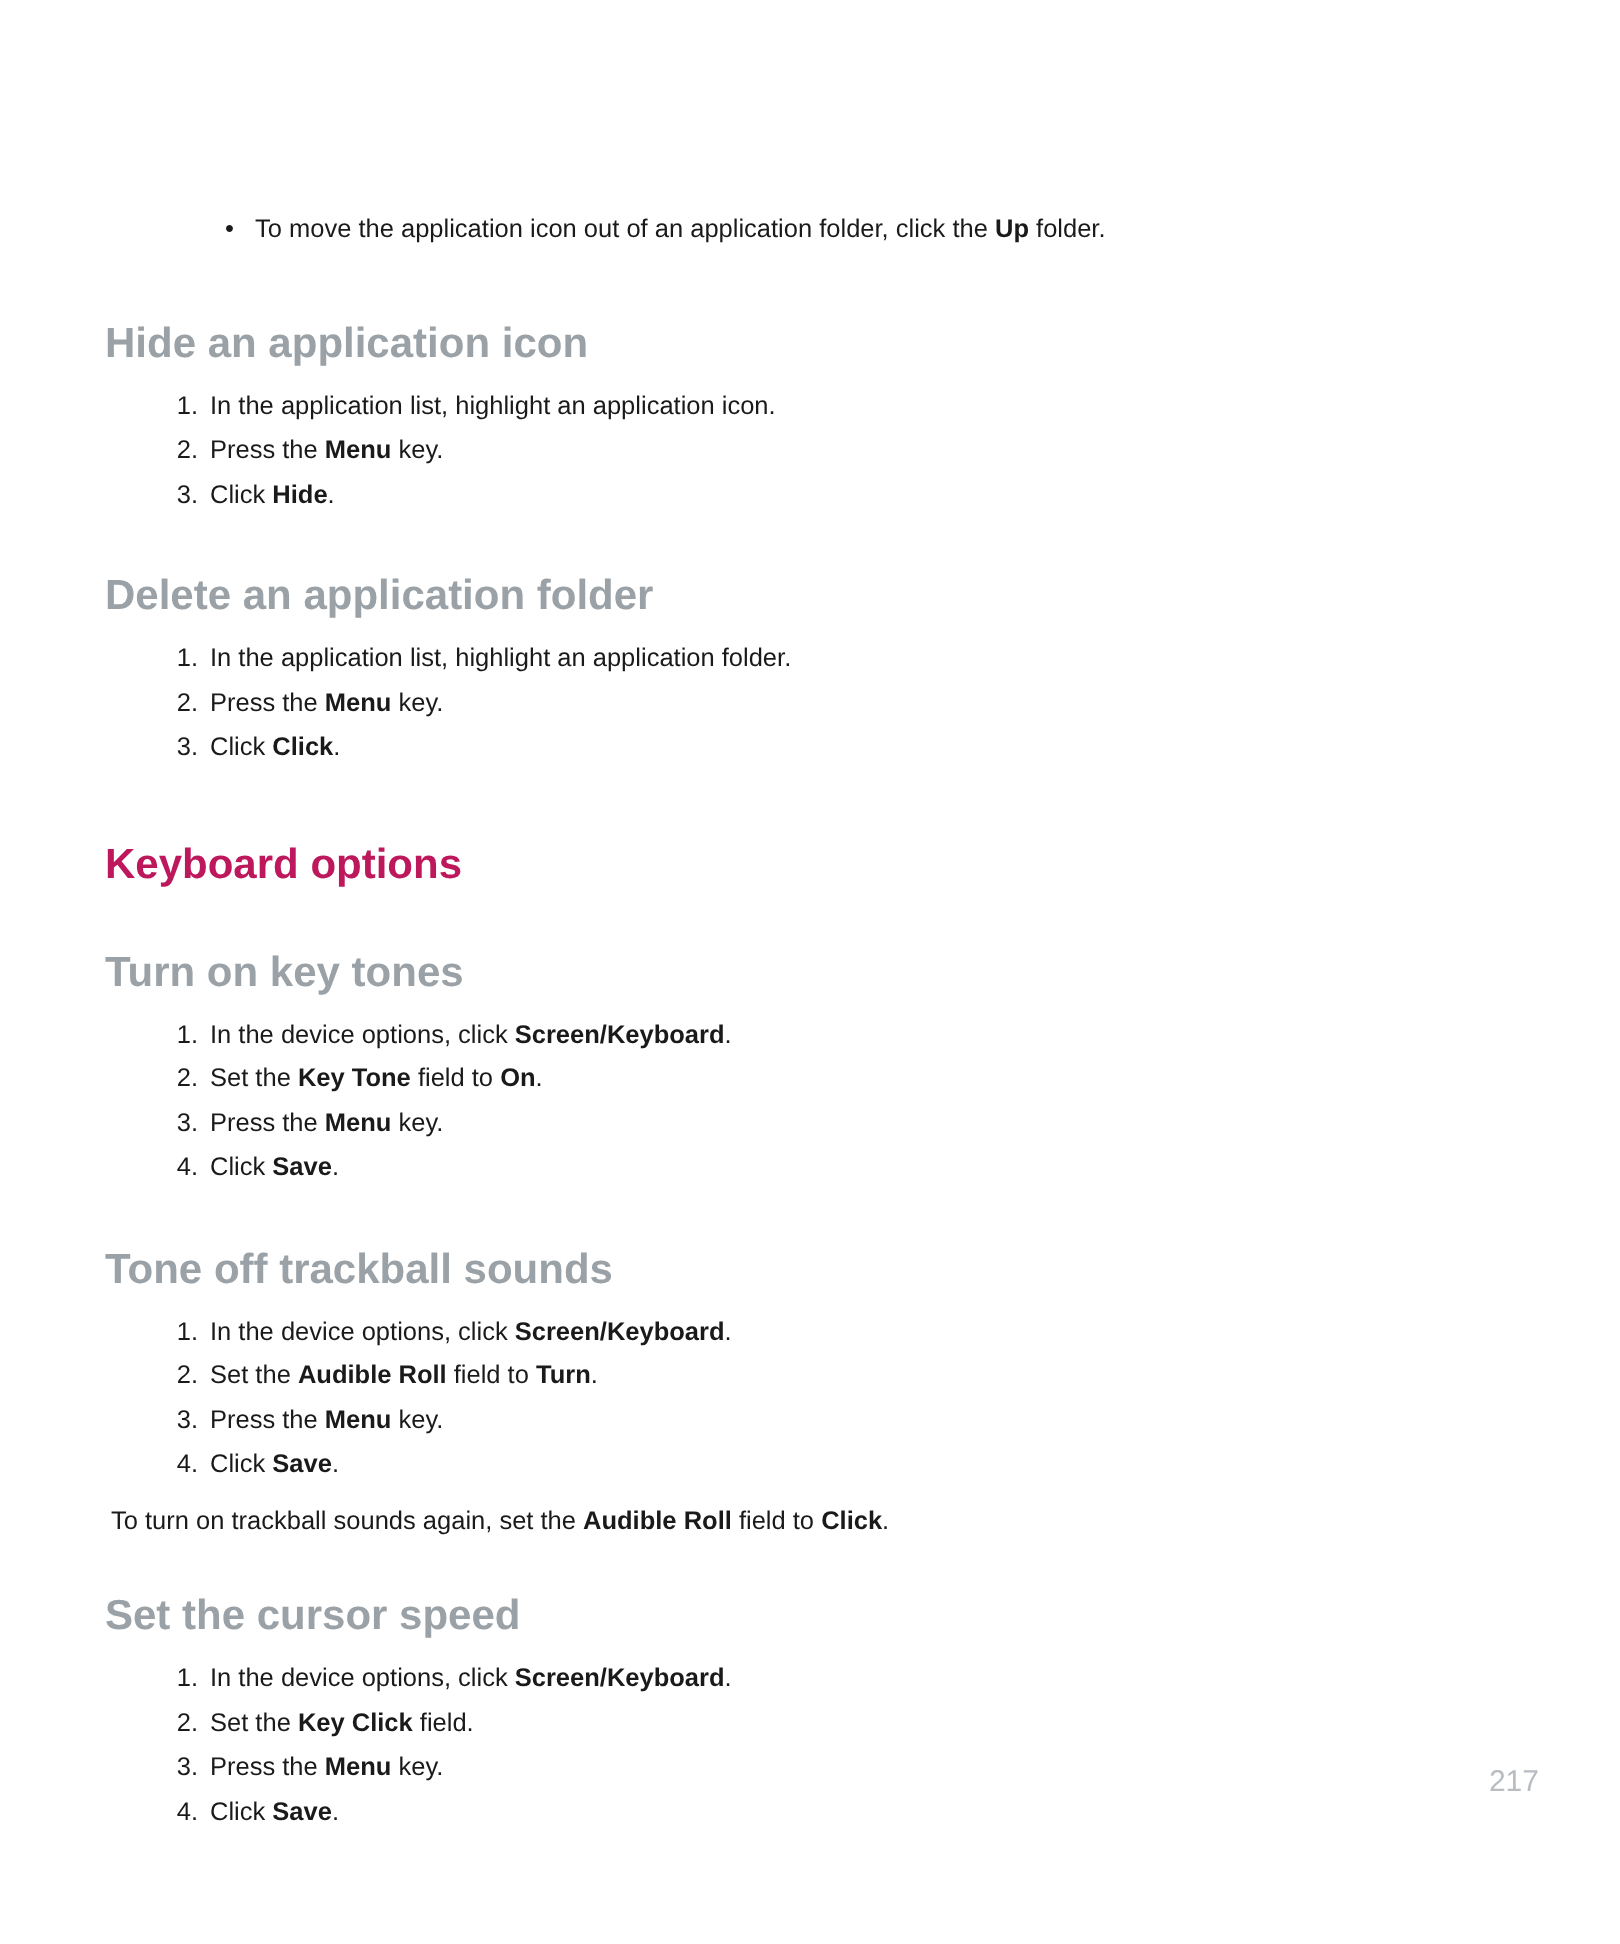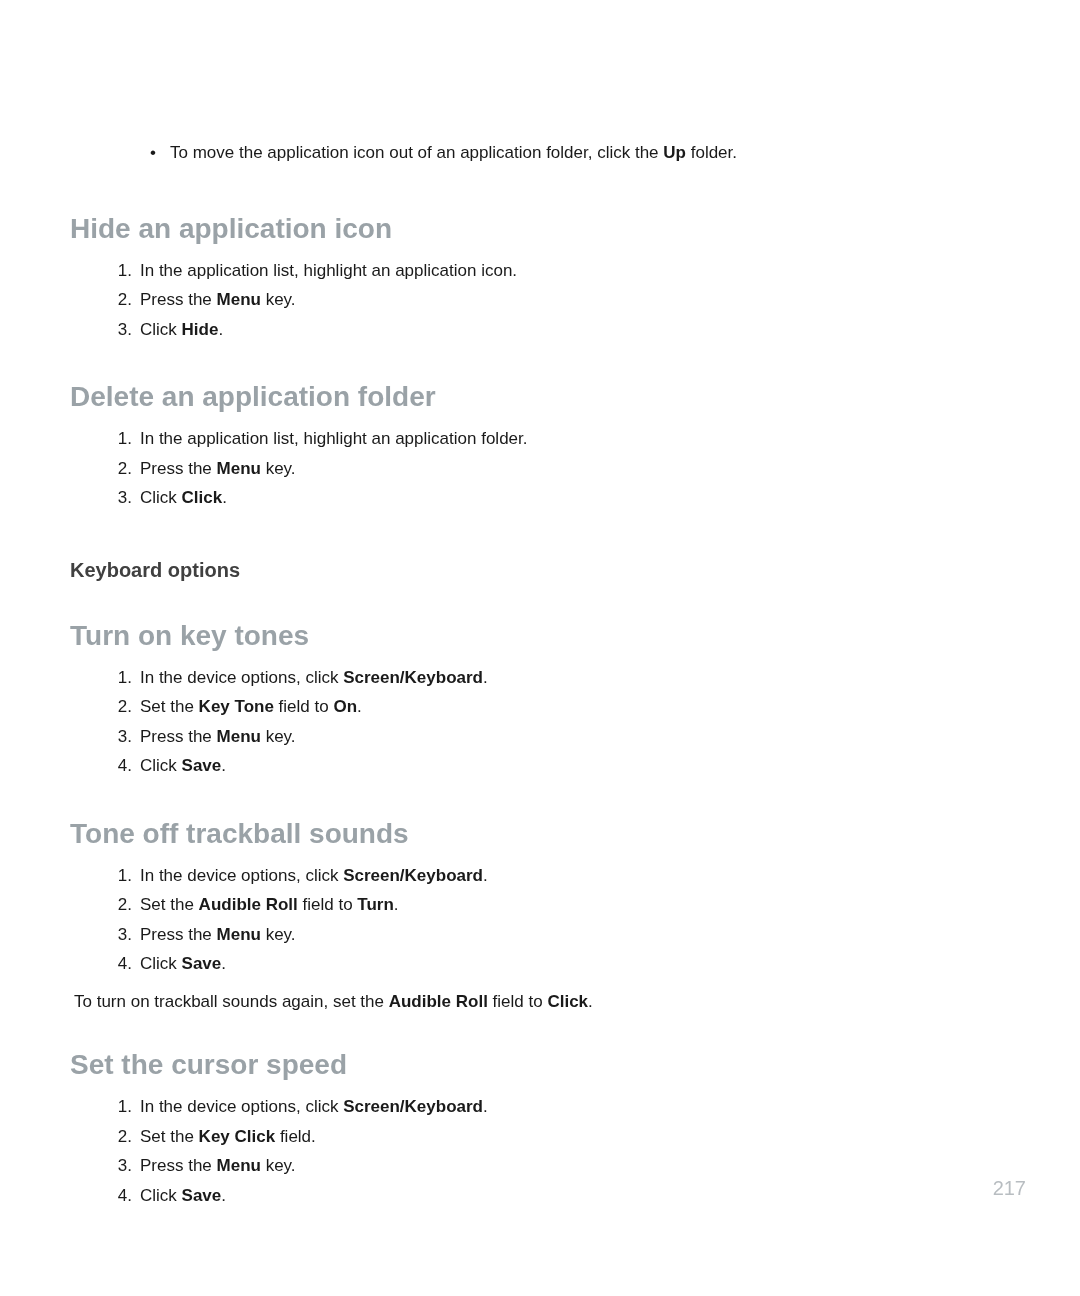--- a/index.html
+++ b/index.html
@@ -37,23 +37,23 @@
     color: #1a1a1a;
     font-size: 17px;
   }
   h3.sub {
     font-size: 28px;
     font-weight: 700;
     color: #9aa2a7;
     margin: 30px 0 8px 0;
   }
   h2.main {
-    font-size: 20px;
+    font-size: 28px;
     font-weight: 700;
-    color: #404040;
+    color: #be185d;
     margin: 40px 0 18px 0;
   }
   p.para {
     margin: 4px 0 8px 0;
     padding-left: 4px;
   }
   ol.steps {
     margin: 4px 0 8px 0;
     padding: 0 0 0 50px;
     list-style: none;

